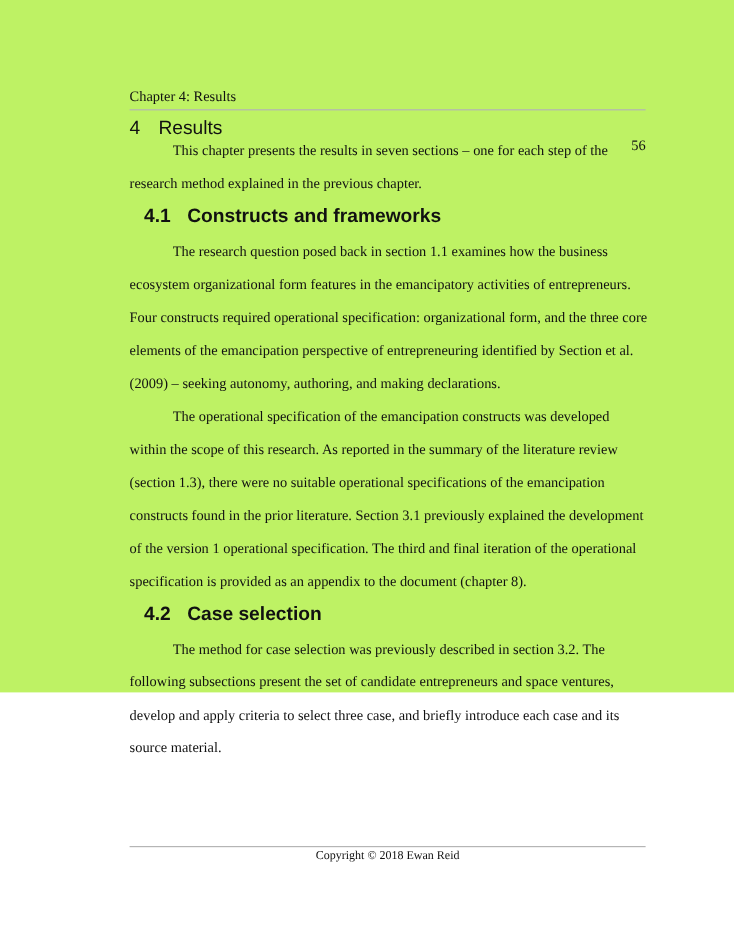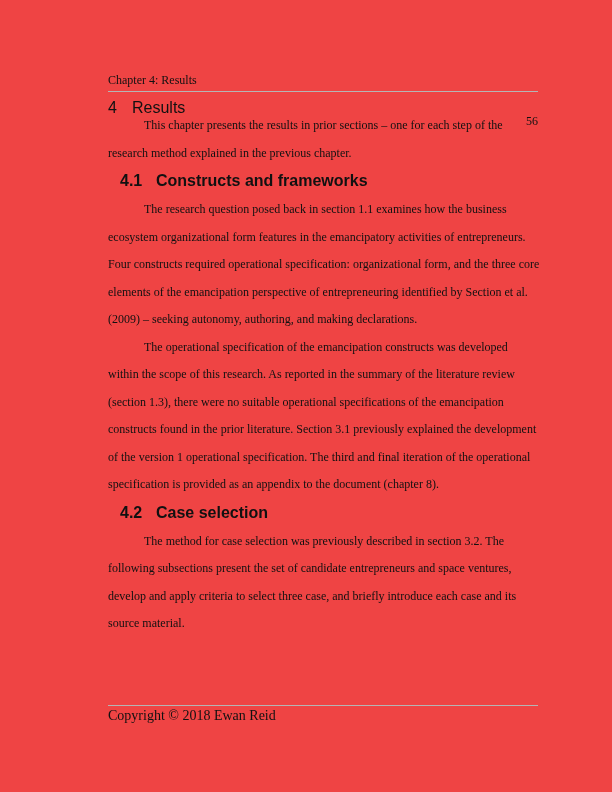--- a/index.html
+++ b/index.html
@@ -1,17 +1,17 @@
 <!DOCTYPE html>
 <html><head>
 <meta charset="utf-8">
 <style>
   html, body { margin: 0; padding: 0; background: #ffffff; }
   body { width: 612px; height: 792px; position: relative; overflow: hidden; }
-  .page { position: absolute; left: 0; top: 0; width: 612px; height: 792px; background: #ef4444; color: #111; }
+  .page { position: absolute; left: 0; top: 0; width: 612px; height: 577px; background: #bef264; color: #111; }
   .serif { font-family: "Liberation Serif", "DejaVu Serif", serif; }
   .sans { font-family: "Liberation Sans", "DejaVu Sans", sans-serif; }
 
   .header { position: absolute; left: 108px; top: 73px; width: 430px; height: 14px; font-size: 12px; }
   .header .left { position: absolute; left: 0; top: 0; }
   .header .right { position: absolute; right: 0; top: 4px; margin-top: 37px; }
   .rule { position: absolute; left: 108px; width: 430px; height: 1px; background: #b5b5b5; }
   .rule.top { top: 91px; }
   .rule.bottom { top: 705px; }
 
@@ -21,41 +21,41 @@
   h2 { font-size: 16px; font-weight: bold; margin: 12px; height: 18px; line-height: 18px; }
   h2 .num { display: inline-block; width: 36px; }
   p { font-size: 12px; line-height: 27.5px; margin: 0; text-indent: 36px; }
   .line { display: block; white-space: nowrap; }
   .h1-wrap { margin-top: 1px; }
   .p1 { margin-top: -6px; }
   .h2a { margin-top: 5px; }
   .p2 { margin-top: -6px; }
   .h2b { margin-top: 5px; }
 
-  .footer { position: absolute; left: 108px; top: 708px; width: 430px; font-size: 14px; }
+  .footer { position: absolute; left: 108px; top: 708px; width: 430px; text-align: center; font-size: 10px; }
 </style>
 </head>
 <body>
 
 <div class="page">
 
   <div class="header serif">
     <span class="left">Chapter 4: Results</span>
     <span class="right">56</span>
   </div>
   <div class="rule top"></div>
 
   <div class="content">
 
     <h1 class="sans h1-wrap">
       <span class="num">4</span><span>Results</span>
     </h1>
 
     <p class="serif p1">
-      <span class="line">This chapter presents the results in prior sections – one for each step of the</span>
+      <span class="line">This chapter presents the results in seven sections – one for each step of the</span>
       <span class="line" style="text-indent:0">research method explained in the previous chapter.</span>
     </p>
 
     <h2 class="sans h2a">
       <span class="num">4.1</span><span>Constructs and frameworks</span>
     </h2>
 
     <p class="serif p2">
       <span class="line">The research question posed back in section 1.1 examines how the business</span>
       <span class="line" style="text-indent:0">ecosystem organizational form features in the emancipatory activities of entrepreneurs.</span>

